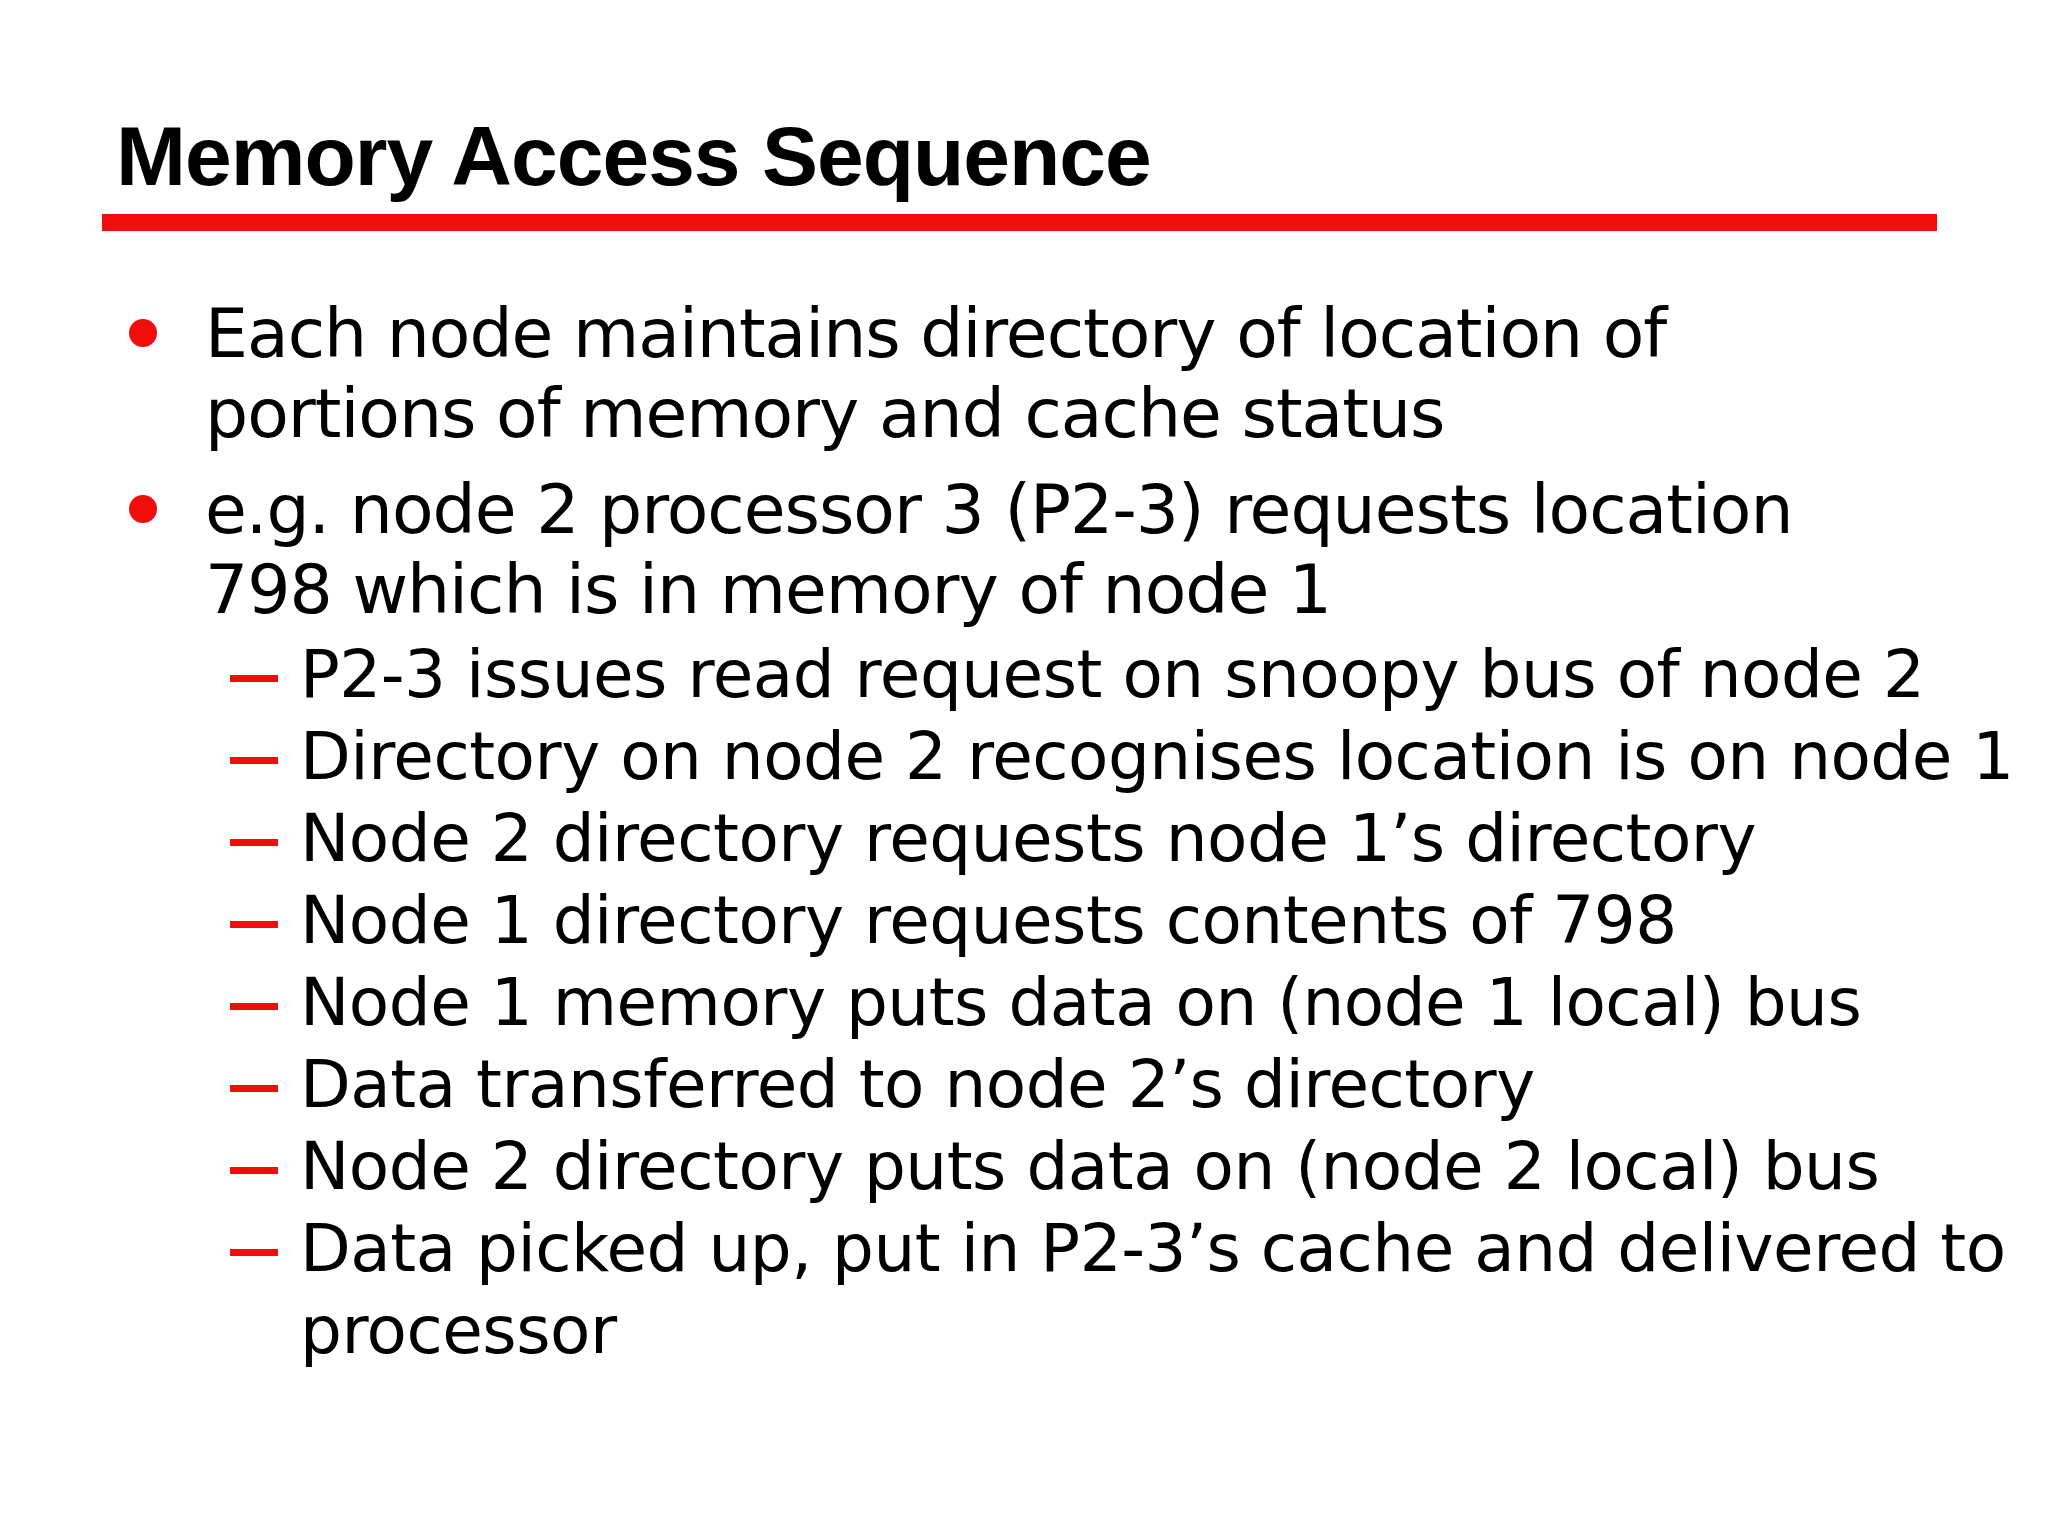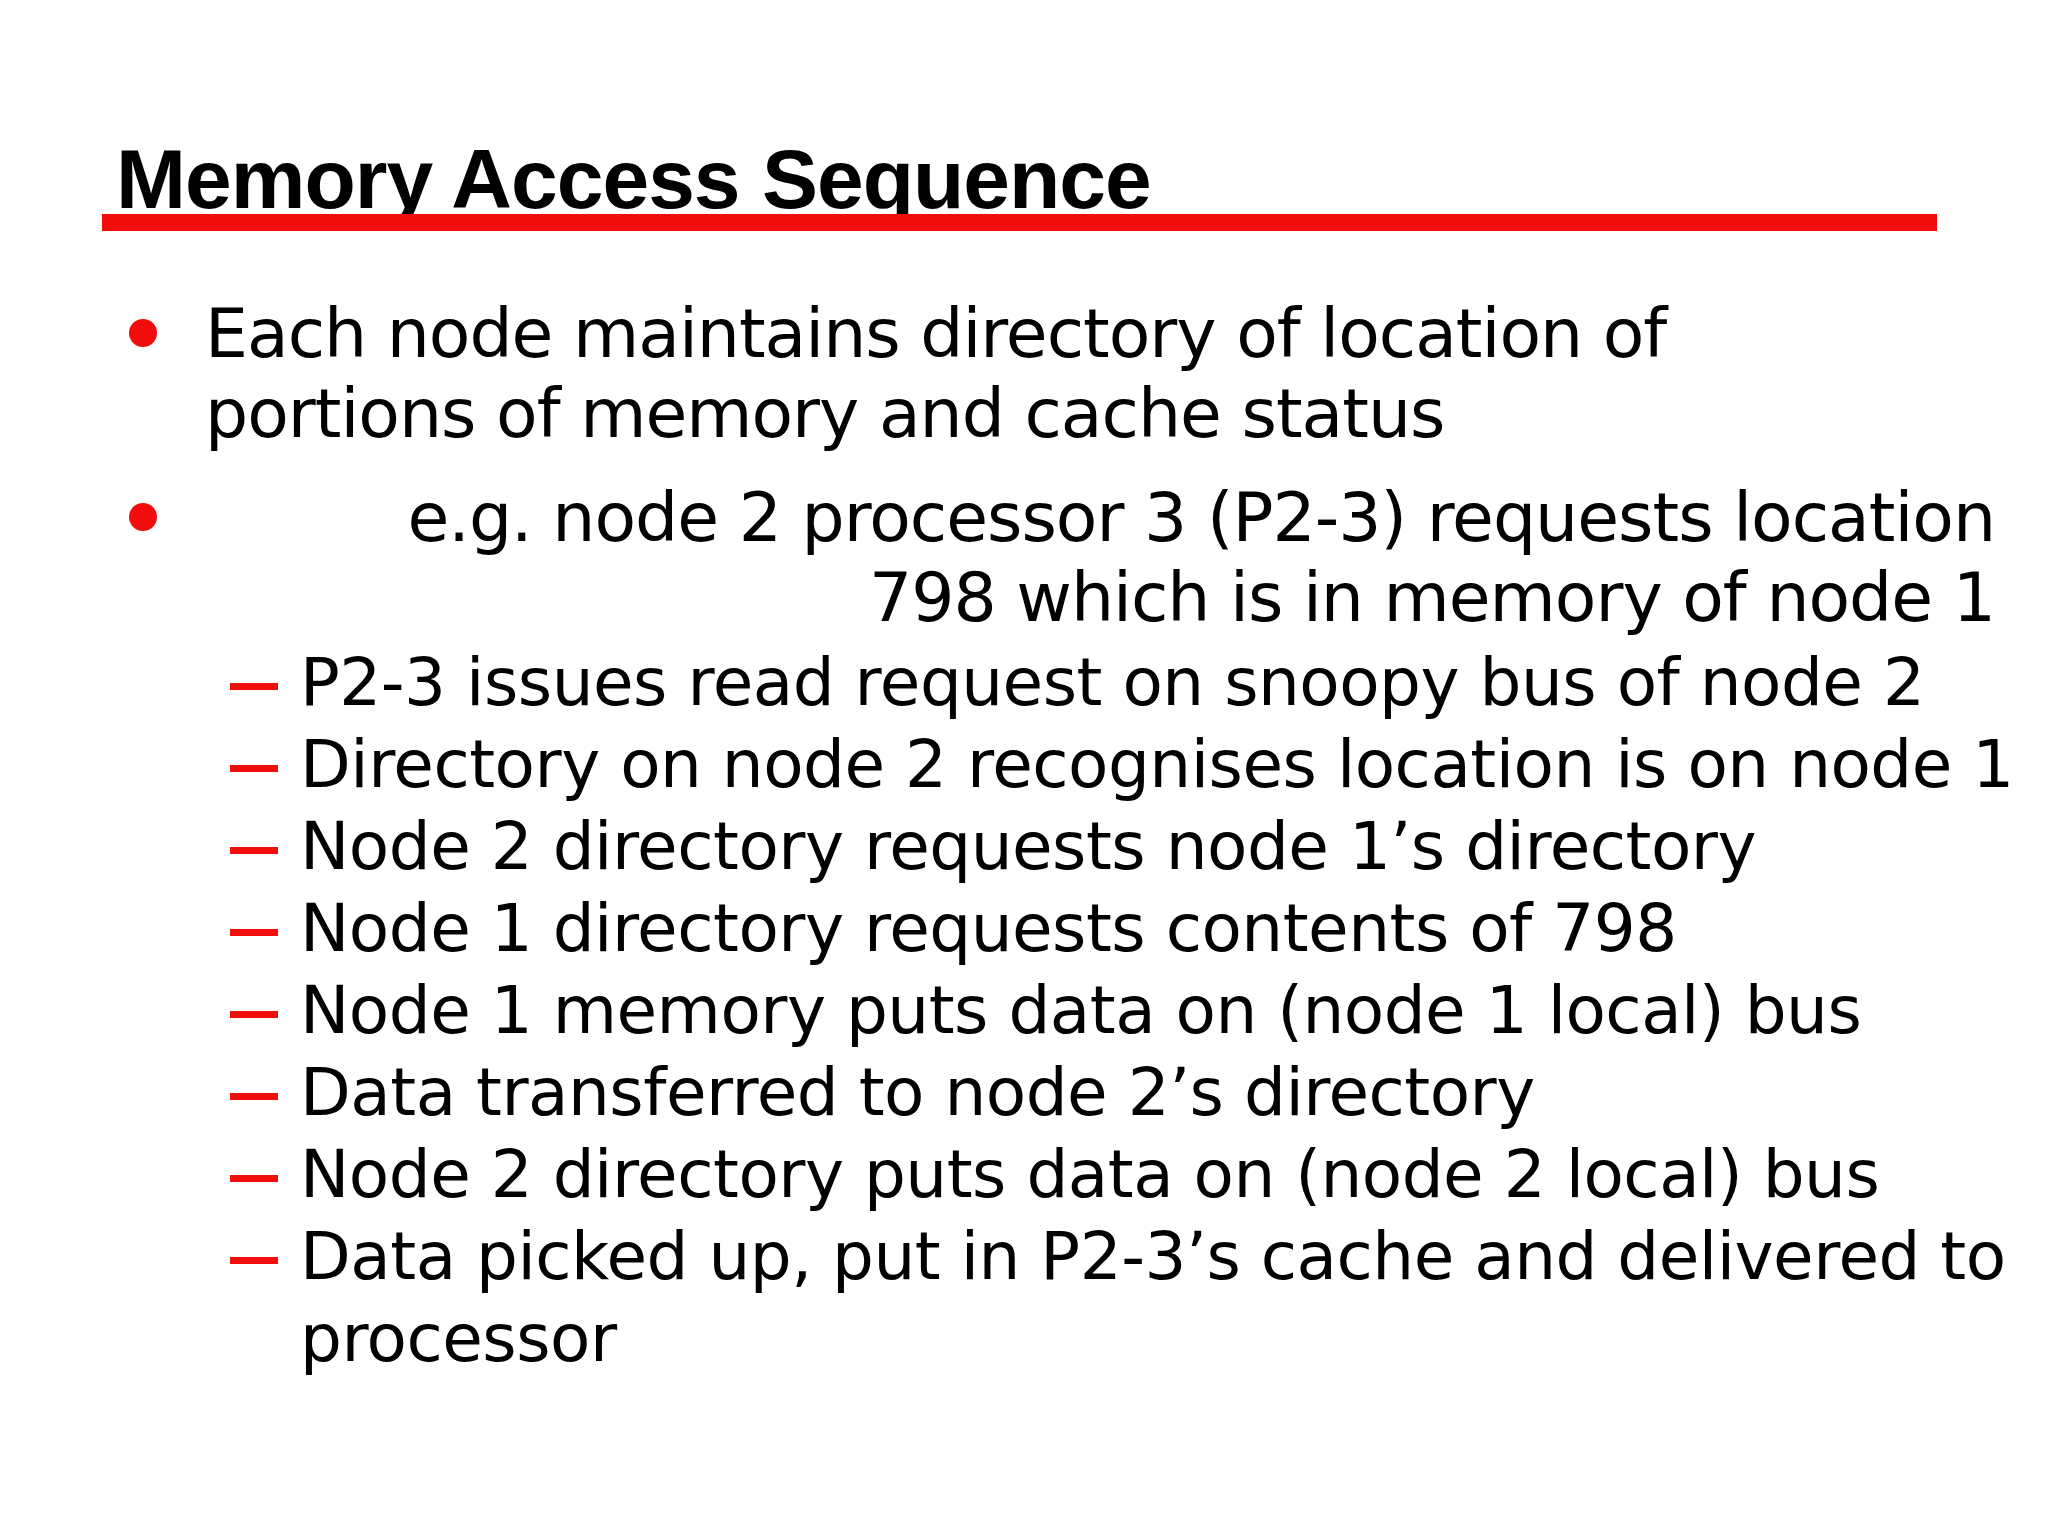--- a/index.html
+++ b/index.html
@@ -8,21 +8,21 @@
     width: 2048px;
     height: 1536px;
     background: var(--bg, #ffffff);
     overflow: hidden;
     font-family: "DejaVu Sans", sans-serif;
     color: var(--ink, #000000);
   }
   .title {
     position: absolute;
     left: 116px;
-    top: 137px;
+    top: 114px;
     margin: 0;
     font-family: "Liberation Sans", sans-serif;
     font-weight: bold;
     font-size: 84px;
     line-height: 84px;
     letter-spacing: -1px;
     white-space: nowrap;
   }
   .title-rule {
     position: absolute;
@@ -39,21 +39,21 @@
     width: 1790px;
   }
   .para {
     position: relative;
     font-size: 68px;
     line-height: 80px;
     letter-spacing: -1px;
     white-space: nowrap;
     margin-top: 36px;
   }
-  .para + .para { margin-top: 24px; text-align: right; }
+  .para + .para { margin-top: 16px; }
   .dot {
     position: absolute;
     left: -76px;
     top: 25px;
     width: 28px;
     height: 28px;
     border-radius: 50%;
     background: var(--accent, #f20d0d);
   }
   .subs {

